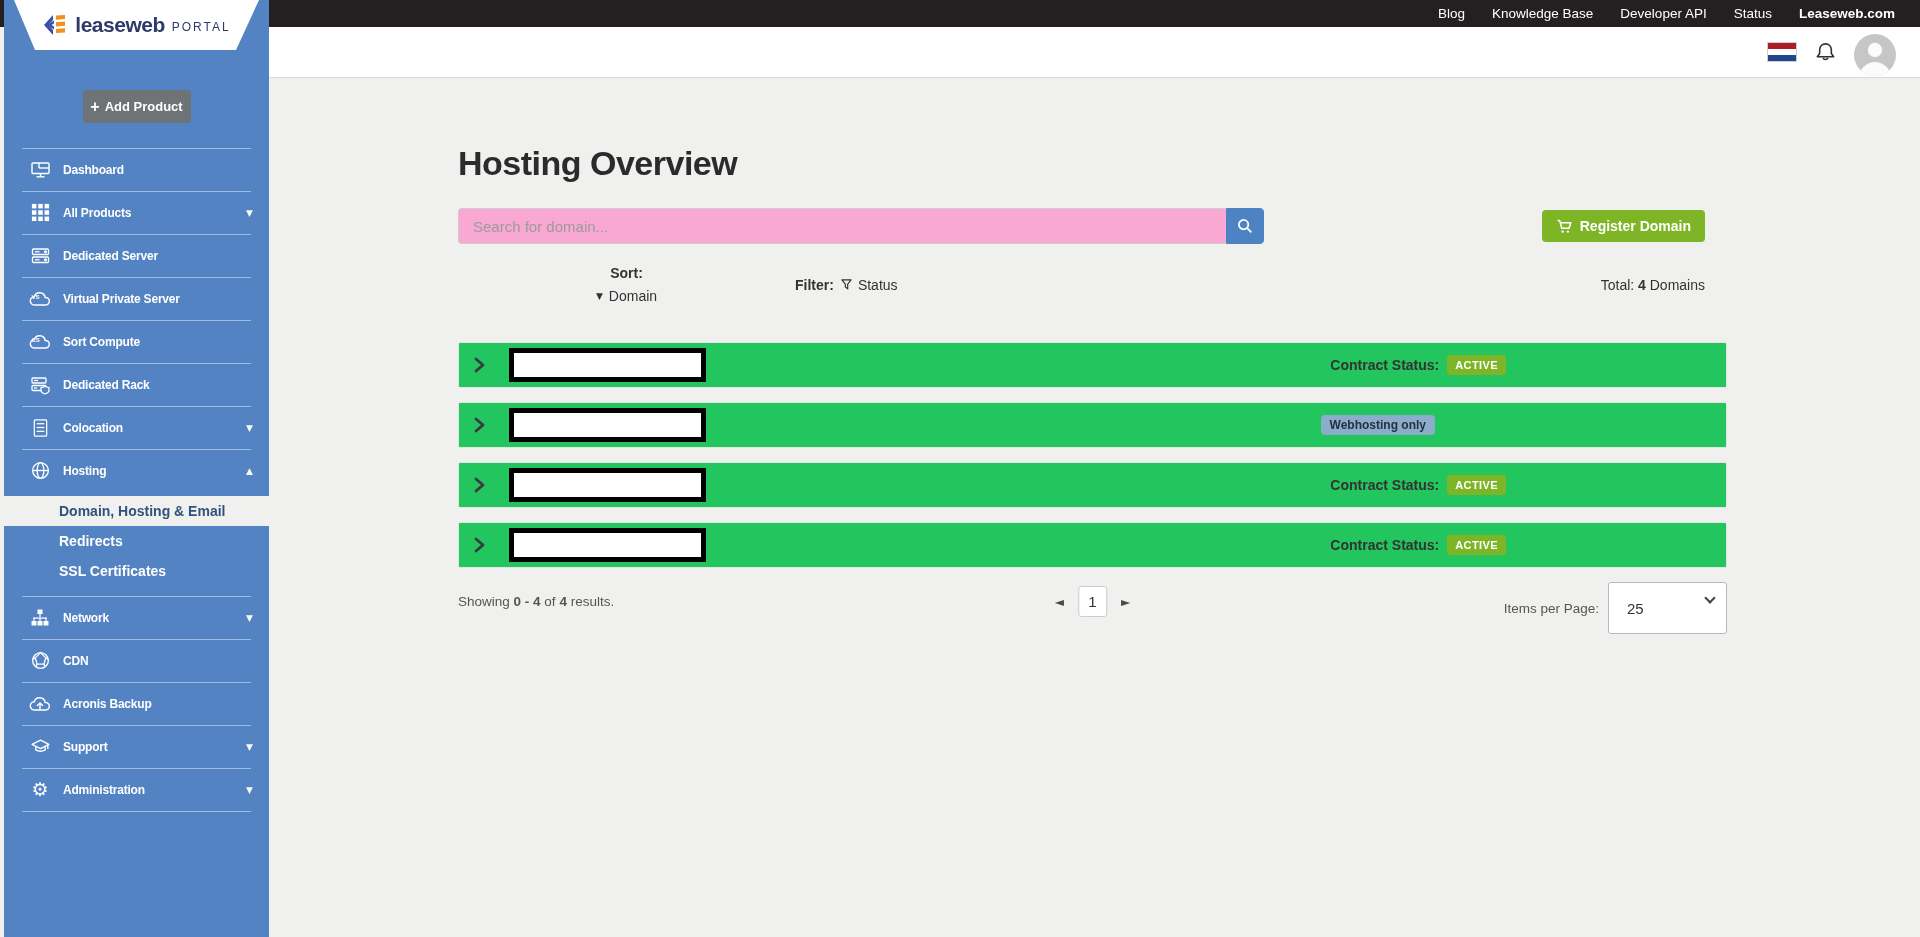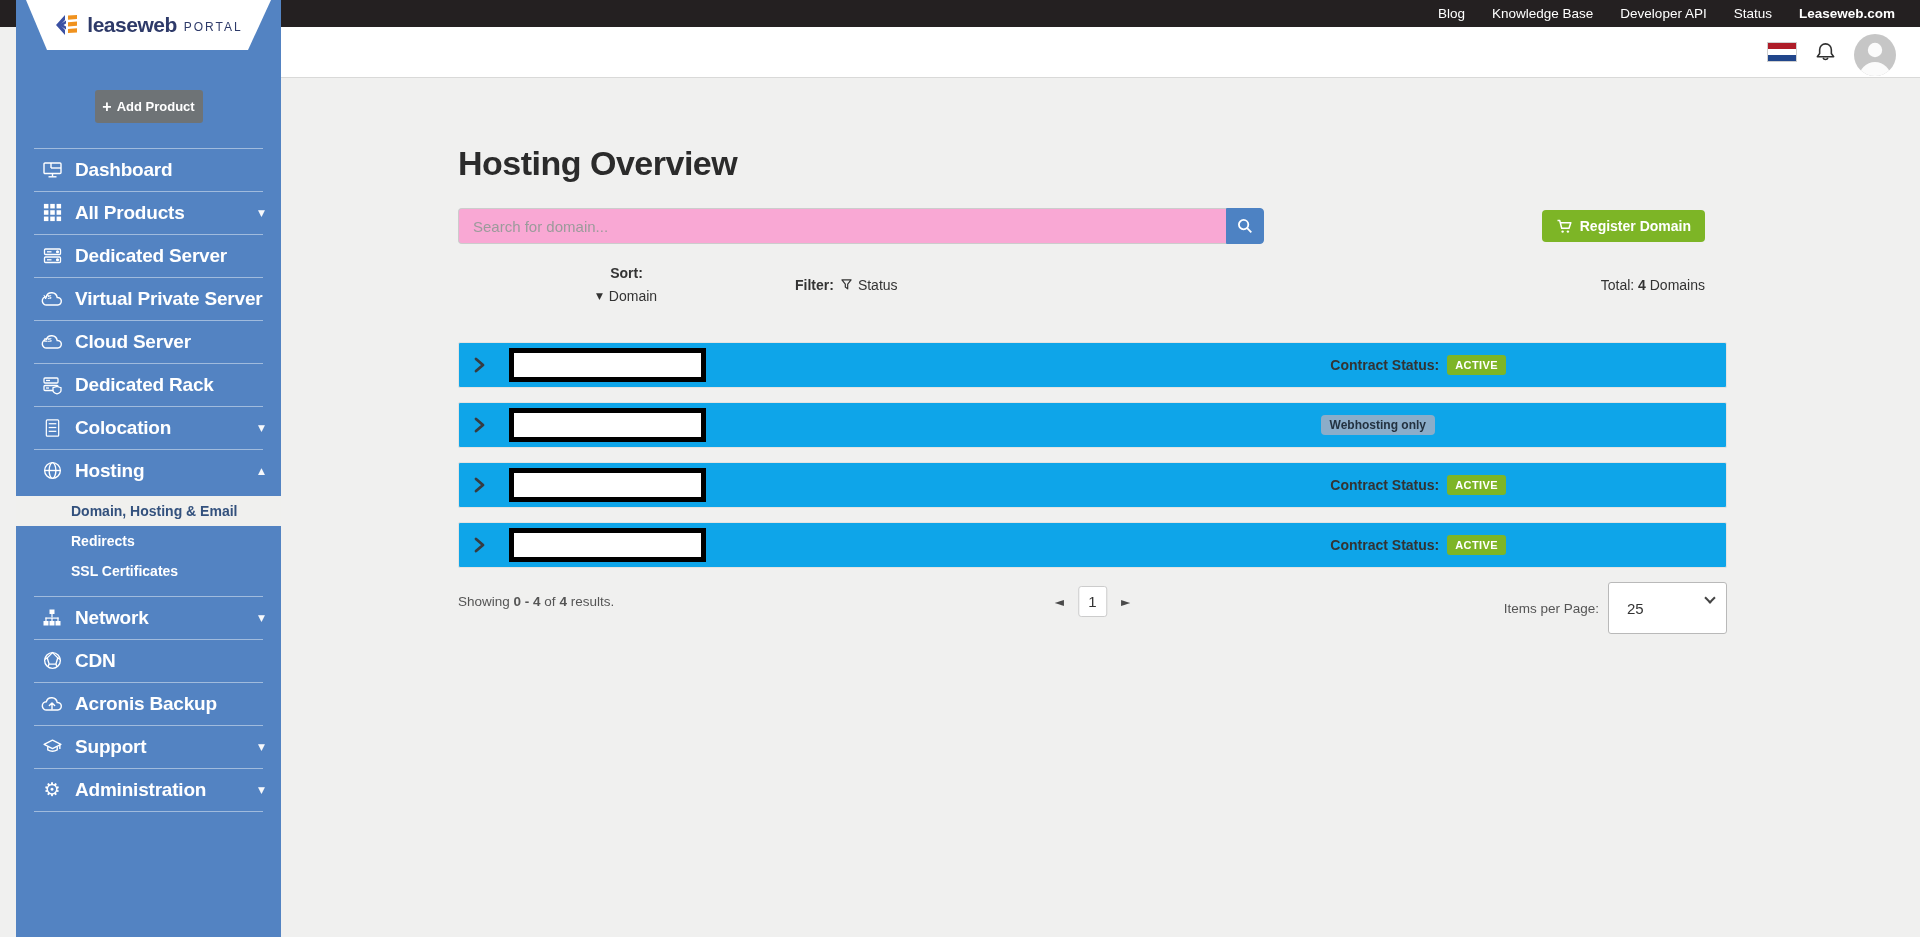--- a/index.html
+++ b/index.html
@@ -28,21 +28,21 @@
     background:linear-gradient(#AE1C28 33.4%, #fff 33.4% 66.7%, #21468B 66.7%);
   }
   .bell { display:flex; cursor:pointer; }
   .avatar {
     width:42px; height:42px; border-radius:50%; background:#c6c6c6; overflow:hidden;
     cursor:pointer; flex:0 0 42px; margin-top:6px;
   }
 
   
   .sidebar {
-    position:absolute; left:16px; top:0; bottom:0; width:265px; background:#5383c2; z-index:10;
+    position:absolute; left:4px; top:0; bottom:0; width:265px; background:#5383c2; z-index:10;
   }
   .banner {
     position:relative; height:50px; width:245px; margin-left:10px; background:#fff;
     clip-path:polygon(0 0, 245px 0, 222px 50px, 21px 50px);
     display:flex; align-items:center; justify-content:center; gap:7px; cursor:pointer;
   }
   .brand-name { font-size:21px; font-weight:bold; color:#2e3a69; letter-spacing:-0.5px; }
   .brand-suffix { font-size:12px; color:#2e3a69; letter-spacing:2px; margin-top:3px; }
 
   .add-product {
@@ -62,21 +62,21 @@
     content:""; position:absolute; top:0; left:18px; right:18px; height:1px;
     background:rgba(255,255,255,.45);
   }
   .nav-divider-end { position:relative; height:1px; }
   .nav-divider-end::before {
     content:""; position:absolute; top:0; left:18px; right:18px; height:1px;
     background:rgba(255,255,255,.45);
   }
   .nav-icon { width:22px; margin-right:12px; flex:0 0 22px; display:flex; align-items:center; justify-content:center; }
   .glyph-icon { font-family:"DejaVu Sans", sans-serif; font-size:19px; color:#fff; line-height:1; }
-  .nav-label { font-size:19px; font-weight:bold; letter-spacing:-0.2px; }
+  .nav-label { font-size:12px; font-weight:bold; letter-spacing:-0.2px; }
   .nav-caret { margin-left:auto; font-size:9px; font-family:"DejaVu Sans",sans-serif; opacity:.95; }
   .submenu { padding:4px 0 10px; }
   .sub-item {
     height:30px; display:flex; align-items:center; padding-left:55px;
     color:#fff; font-size:14px; font-weight:bold; cursor:pointer;
   }
   .sub-item.active { background:#f0f0ee; color:#33517d; }
 
   
   .content { position:absolute; left:265px; top:78px; right:0; bottom:0; background:#f0f0ef; }
@@ -104,21 +104,21 @@
   .sort-row { margin-top:21px; display:flex; align-items:center; font-size:14px; color:#333; }
   .sort-block { display:flex; align-items:center; gap:7px; width:337px;flex-direction:column; }
   .filter-block { display:flex; align-items:center; gap:7px; }
   .bold-label { font-weight:bold; }
   .caret-down { font-size:9px; font-family:"DejaVu Sans",sans-serif; color:#333; }
   .ctl { display:flex; align-items:center; gap:6px; cursor:pointer; }
   .total-block { margin-left:auto; margin-right:22px; font-size:14px; color:#333; }
 
   .rows { margin-top:38px; }
   .d-row {
-    height:46px; background:#0ea5e9; border:1px solid #e4e4e2; border-radius:2px;
+    height:46px; background:#22c55e; border:1px solid #e4e4e2; border-radius:2px;
     margin-bottom:14px; display:flex; align-items:center; position:relative; cursor:pointer;
   }
   .row-chevron { margin-left:14px; display:flex; }
   .redaction { margin-left:24px; width:197px; height:34px; background:#fff; border:5px solid #000; }
   .status { position:absolute; right:220px; display:flex; align-items:center; gap:8px; font-size:14px; color:#333; }
   .d-row.webhosting .status { right:291px; }
   .badge-green {
     background:#7db526; color:#fff; font-size:11px; font-weight:bold;
     padding:4px 8px; border-radius:3px; letter-spacing:.4px;
   }
@@ -252,21 +252,21 @@
       <span class="nav-label">Virtual Private Server</span>
     </div>
 
     <div class="nav-item">
       <span class="nav-icon">
         <svg width="22" height="18" viewBox="0 0 20 16" fill="none" stroke="#fff" stroke-width="1.3">
           <path d="M5.2 13.5 a3.8 3.8 0 0 1-.4-7.6 A5.1 5.1 0 0 1 14.7 6.6 a3.4 3.4 0 0 1 .6 6.9 z"></path>
           <text x="2.2" y="8" font-size="5.6" fill="#fff" stroke="none" font-weight="bold" font-family="Liberation Sans, sans-serif">CS</text>
         </svg>
       </span>
-      <span class="nav-label">Cloud Server</span>
+      <span class="nav-label">Sort Compute</span>
     </div>
 
     <div class="nav-item">
       <span class="nav-icon">
         <svg width="21" height="20" viewBox="0 0 20 20" fill="none" stroke="#fff" stroke-width="1.3">
           <rect x="1.5" y="3" width="14" height="5" rx="1"></rect>
             <rect x="1.5" y="10.5" width="14" height="5" rx="1"></rect>
           <line x1="3.5" y1="5.5" x2="7.5" y2="5.5"></line>
             <line x1="3.5" y1="13" x2="6.5" y2="13"></line>
           <path d="M14.5 11.5 l4 1.2 v2.8 q0 2.2-4 3.3 q-4-1.1-4-3.3 v-2.8 z" fill="#5383c2"></path>

